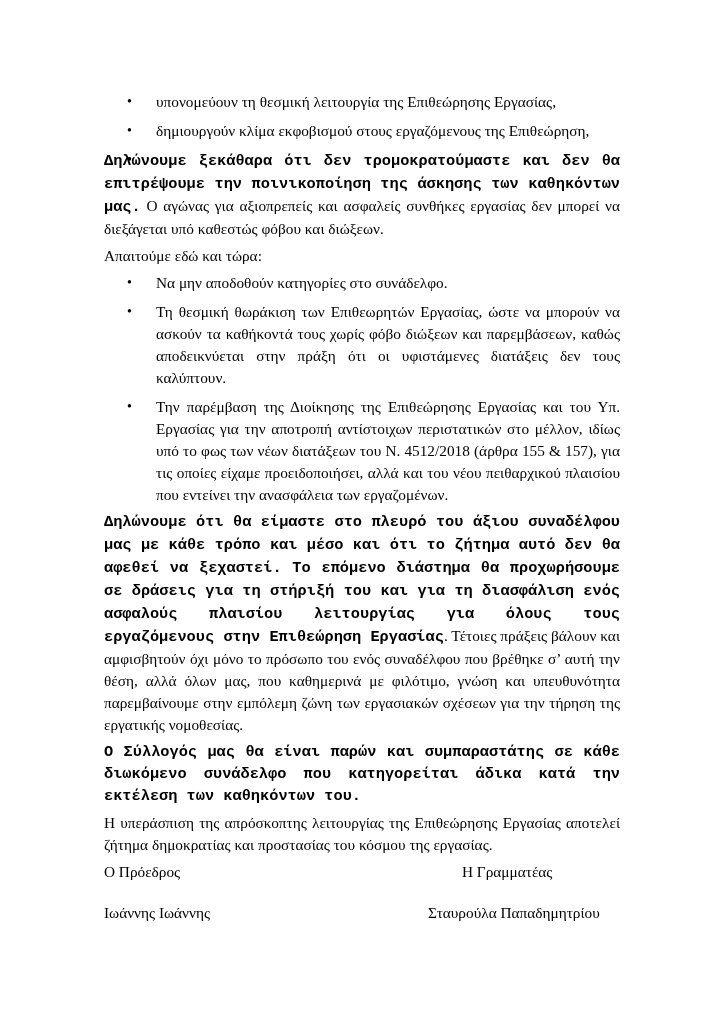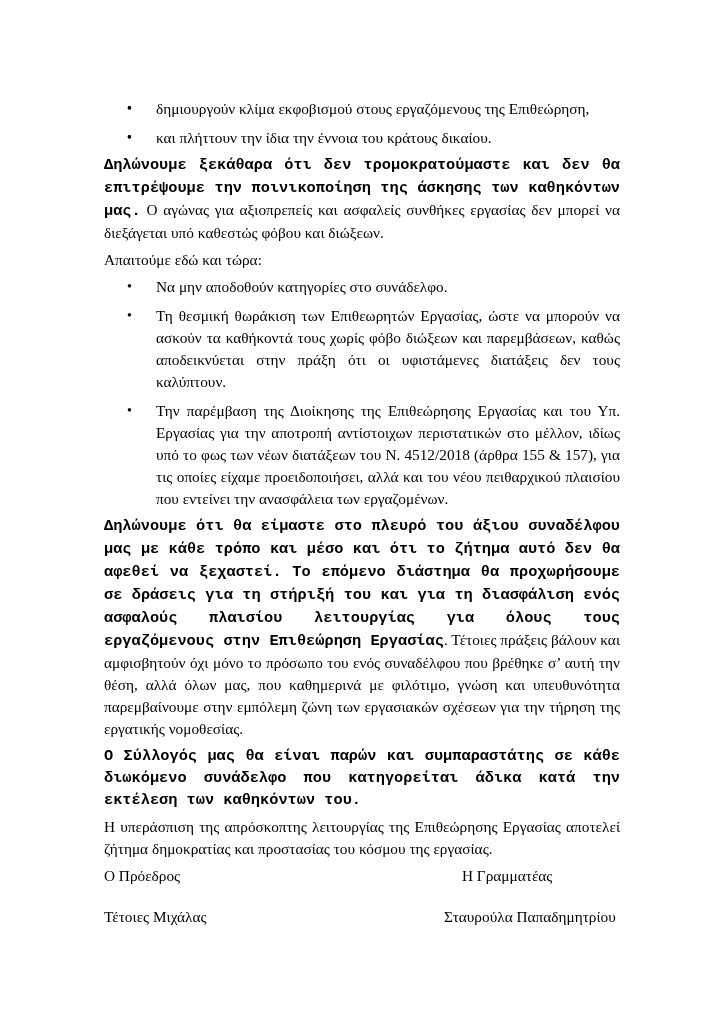--- a/index.html
+++ b/index.html
@@ -57,48 +57,48 @@
   .sig-row.names {
     margin-top: 19px;
   }
   .sig-right {
     position: absolute;
     left: 358px;
     top: 0;
     white-space: nowrap;
   }
   .sig-row.names .sig-right {
-    left: 340px;
+    left: 324px;
   }
   .sig-left {
     position: absolute;
     left: 0;
     top: 0;
     white-space: nowrap;
   }
 </style>
 </head>
 <body>
 
 <div class="page">
 
   <ul class="bullet-list">
     <li>
       <span class="bullet-marker">•</span>
+      <span>υπονομεύουν τη θεσμική λειτουργία της Επιθεώρησης Εργασίας,</span>
     </li>
     <li>
       <span class="bullet-marker">•</span>
       <span>δημιουργούν κλίμα εκφοβισμού στους εργαζόμενους της Επιθεώρηση,</span>
     </li>
     <li>
       <span class="bullet-marker">•</span>
     </li>
     <li>
       <span class="bullet-marker">•</span>
-      <span>και πλήττουν την ίδια την έννοια του κράτους δικαίου.</span>
     </li>
   </ul>
 
   <p class="para"><span class="bold">Δηλώνουμε ξεκάθαρα ότι δεν τρομοκρατούμαστε και δεν θα επιτρέψουμε την ποινικοποίηση της άσκησης των καθηκόντων μας.</span><span> Ο αγώνας για αξιοπρεπείς και ασφαλείς συνθήκες εργασίας δεν μπορεί να διεξάγεται υπό καθεστώς φόβου και διώξεων.</span></p>
 
   <p class="para">Απαιτούμε εδώ και τώρα:</p>
 
   <ul class="bullet-list">
     <li>
       <span class="bullet-marker">•</span>
@@ -119,18 +119,18 @@
   <p class="para bold">Ο Σύλλογός μας θα είναι παρών και συμπαραστάτης σε κάθε διωκόμενο συνάδελφο που κατηγορείται άδικα κατά την εκτέλεση των καθηκόντων του.</p>
 
   <p class="para">Η υπεράσπιση της απρόσκοπτης λειτουργίας της Επιθεώρησης Εργασίας αποτελεί ζήτημα δημοκρατίας και προστασίας του κόσμου της εργασίας.</p>
 
   <div class="signatures">
     <div class="sig-row">
       <span class="sig-left">Ο Πρόεδρος</span>
       <span class="sig-right">Η Γραμματέας</span>
     </div>
     <div class="sig-row names">
-      <span class="sig-left">Τέτοιες Μιχάλας</span>
+      <span class="sig-left">Ιωάννης Ιωάννης</span>
       <span class="sig-right">Σταυρούλα Παπαδημητρίου</span>
     </div>
   </div>
 
 </div>
 
 </body></html>

